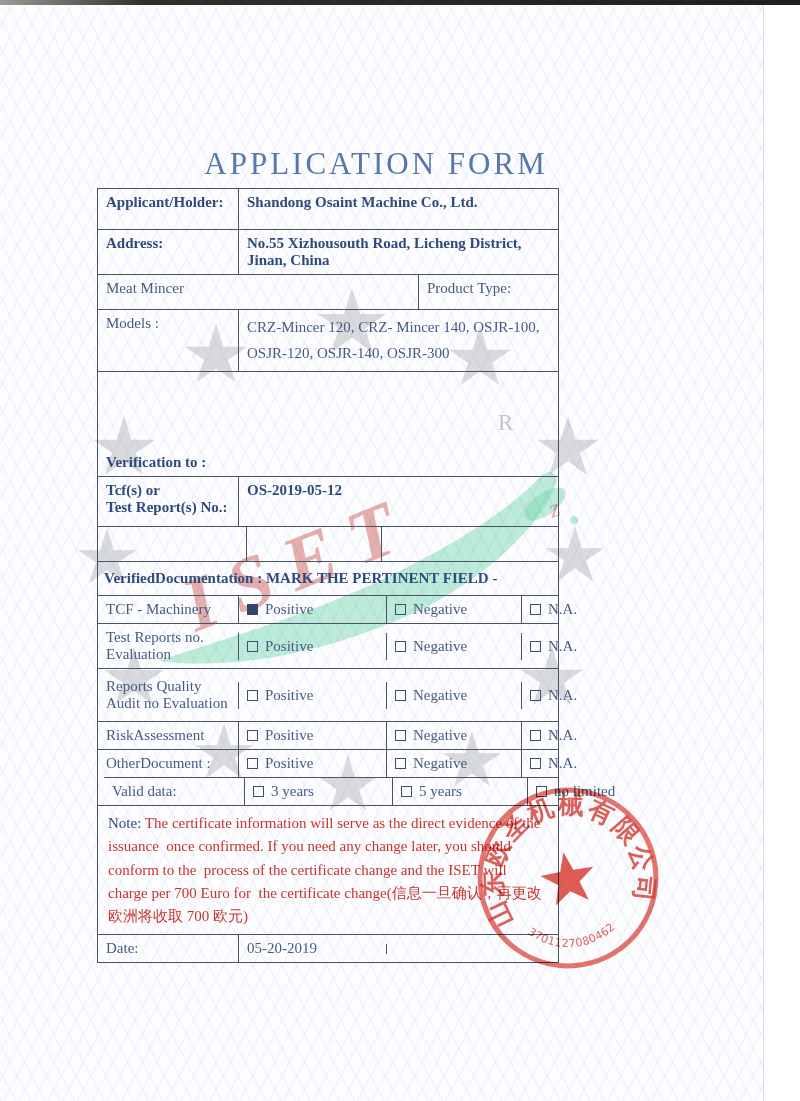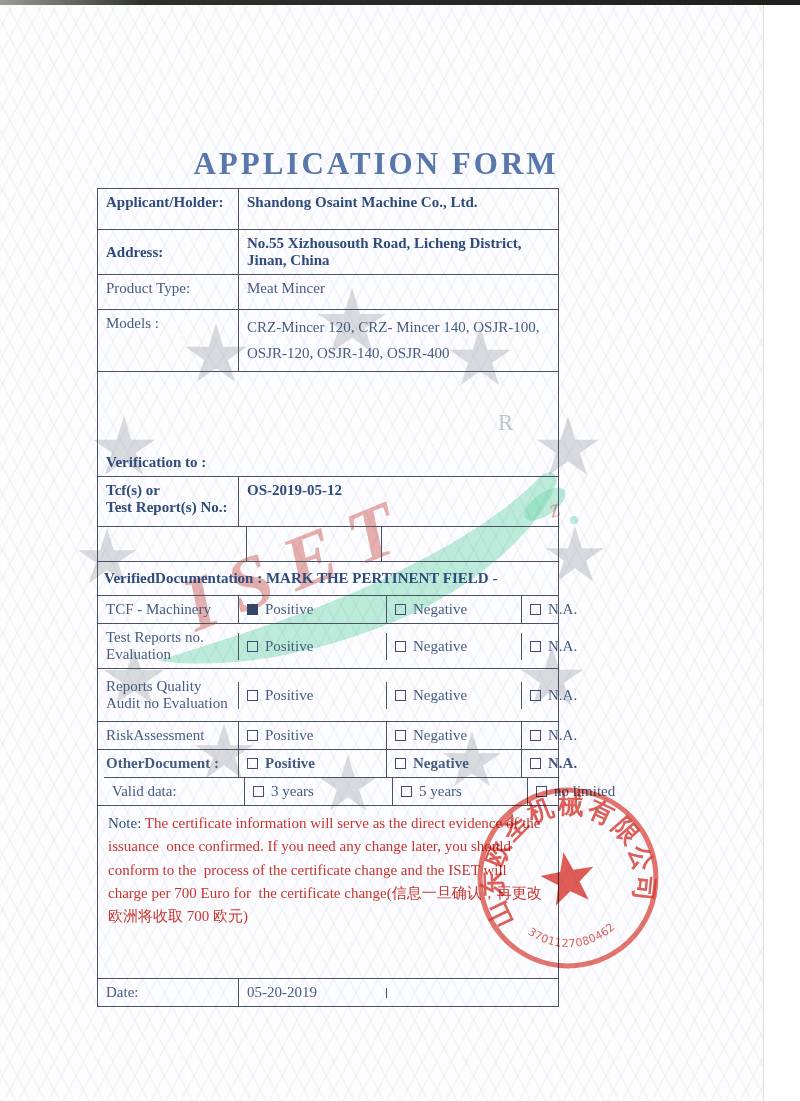--- a/index.html
+++ b/index.html
@@ -15,21 +15,21 @@
   }
   .right-margin{position:absolute;left:763px;top:0;width:37px;height:1101px;background:#ffffff;border-left:1px solid #dcdee3;}
   .edge-top{position:absolute;left:0;top:0;width:800px;height:5px;background:linear-gradient(90deg,#9a9d97 0%,#2e302c 18%,#1e201e 100%);}
   
   .star{position:absolute;background:#9fa0a6;opacity:.38;
     clip-path:polygon(50% 0%,61.8% 38.2%,100% 38.2%,69.1% 59.5%,80.9% 95.1%,50% 72.9%,19.1% 95.1%,30.9% 59.5%,0% 38.2%,38.2% 38.2%);}
   .ghost-r{position:absolute;left:498px;top:410px;font-size:23px;color:#b7bbc6;opacity:.85;font-family:"Liberation Serif",serif;}
   .wm{position:absolute;left:148px;top:456px;mix-blend-mode:multiply;}
   .title{
     position:absolute;left:97px;top:146px;width:558px;margin:0;
-    text-align:center;font-size:31px;font-weight:700;letter-spacing:3px;
+    text-align:center;font-size:31px;font-weight:400;letter-spacing:3px;
     color:#5878ab;font-family:"Liberation Serif","DejaVu Serif",serif;
   }
   .form{
     position:absolute;left:97px;top:188px;width:462px;
     border:1.4px solid #4a5362;box-sizing:border-box;font-size:15px;
   }
   .row{display:flex;box-sizing:border-box;border-top:1px solid #4a5362;}
   .row:first-child{border-top:none;}
   .cell{box-sizing:border-box;border-left:1px solid #4a5362;padding:5px 8px;}
   .cell:first-child{border-left:none;}
@@ -83,33 +83,33 @@
 
   <h1 class="title">APPLICATION FORM</h1>
 
   <div class="form">
 
     <div class="row" style="min-height:40px;">
       <div class="cell c-label bold">Applicant/Holder:</div>
       <div class="cell c-val bold">Shandong Osaint Machine Co., Ltd.</div>
     </div>
 
-    <div class="row" style="min-height:40px;align-items:center;">
+    <div class="row" style="min-height:40px;">
       <div class="cell c-label bold">Address:</div>
       <div class="cell c-val bold">No.55 Xizhousouth Road, Licheng District, Jinan, China</div>
     </div>
 
     <div class="row" style="min-height:35px;">
+      <div class="cell c-val reg">Meat Mincer</div>
       <div class="cell c-label reg">Product Type:</div>
-      <div class="cell c-val reg">Meat Mincer</div>
     </div>
 
     <div class="row" style="min-height:60px;">
       <div class="cell c-label reg">Models :</div>
-      <div class="cell c-val reg" style="line-height:1.7;">CRZ-Mincer 120, CRZ- Mincer 140, OSJR-100, OSJR-120, OSJR-140, OSJR-400</div>
+      <div class="cell c-val reg" style="line-height:1.7;">CRZ-Mincer 120, CRZ- Mincer 140, OSJR-100, OSJR-120, OSJR-140, OSJR-300</div>
     </div>
 
     <div class="row" style="min-height:105px;align-items:flex-end;">
       <div class="cell c-label bold">Verification to :</div>
     </div>
 
     <div class="row" style="min-height:50px;">
       <div class="cell c-label bold">
         <div>Tcf(s) or</div>
         <div>Test Report(s) No.:</div>
@@ -182,21 +182,21 @@
       <div class="cell c3 optcell reg">
         <span class="cb"></span>
         <span>Negative</span>
       </div>
       <div class="cell c4 optcell reg">
         <span class="cb"></span>
         <span>N.A.</span>
       </div>
     </div>
 
-    <div class="row vcen" style="min-height:28px;font-weight:bold;">
+    <div class="row vcen" style="min-height:28px;">
       <div class="cell c-label reg">OtherDocument :</div>
       <div class="cell c2 optcell reg">
         <span class="cb"></span>
         <span>Positive</span>
       </div>
       <div class="cell c3 optcell reg">
         <span class="cb"></span>
         <span>Negative</span>
       </div>
       <div class="cell c4 optcell reg">
@@ -218,21 +218,21 @@
       <div class="cell c4 optcell reg">
         <span class="cb"></span>
         <span>no limited</span>
       </div>
     </div>
 
     <div class="row" style="min-height:80px;">
       <div class="cell notecell" style="flex:1 1 auto;"><span class="noteprefix">Note:</span><span> The certificate information will serve as the direct evidence of the issuance  once confirmed. If you need any change later, you should conform to the  process of the certificate change and the ISET will charge per 700 Euro for  the certificate change(信息一旦确认，再更改欧洲将收取 700 欧元)</span></div>
     </div>
 
-    <div class="row vcen" style="min-height:28px;margin-top:44px;">
+    <div class="row vcen" style="min-height:28px;">
       <div class="cell c-label reg">Date:</div>
       <div class="cell c2 reg">05-20-2019</div>
       <div class="cell c4"></div>
     </div>
 
   </div>
 
   <svg class="stamp" width="192" height="192" viewBox="0 0 190 190">
     <g transform="rotate(-10 95 95)">
       <circle cx="95" cy="95" r="87" fill="none" stroke="rgba(221,72,62,0.75)" stroke-width="5"></circle>

